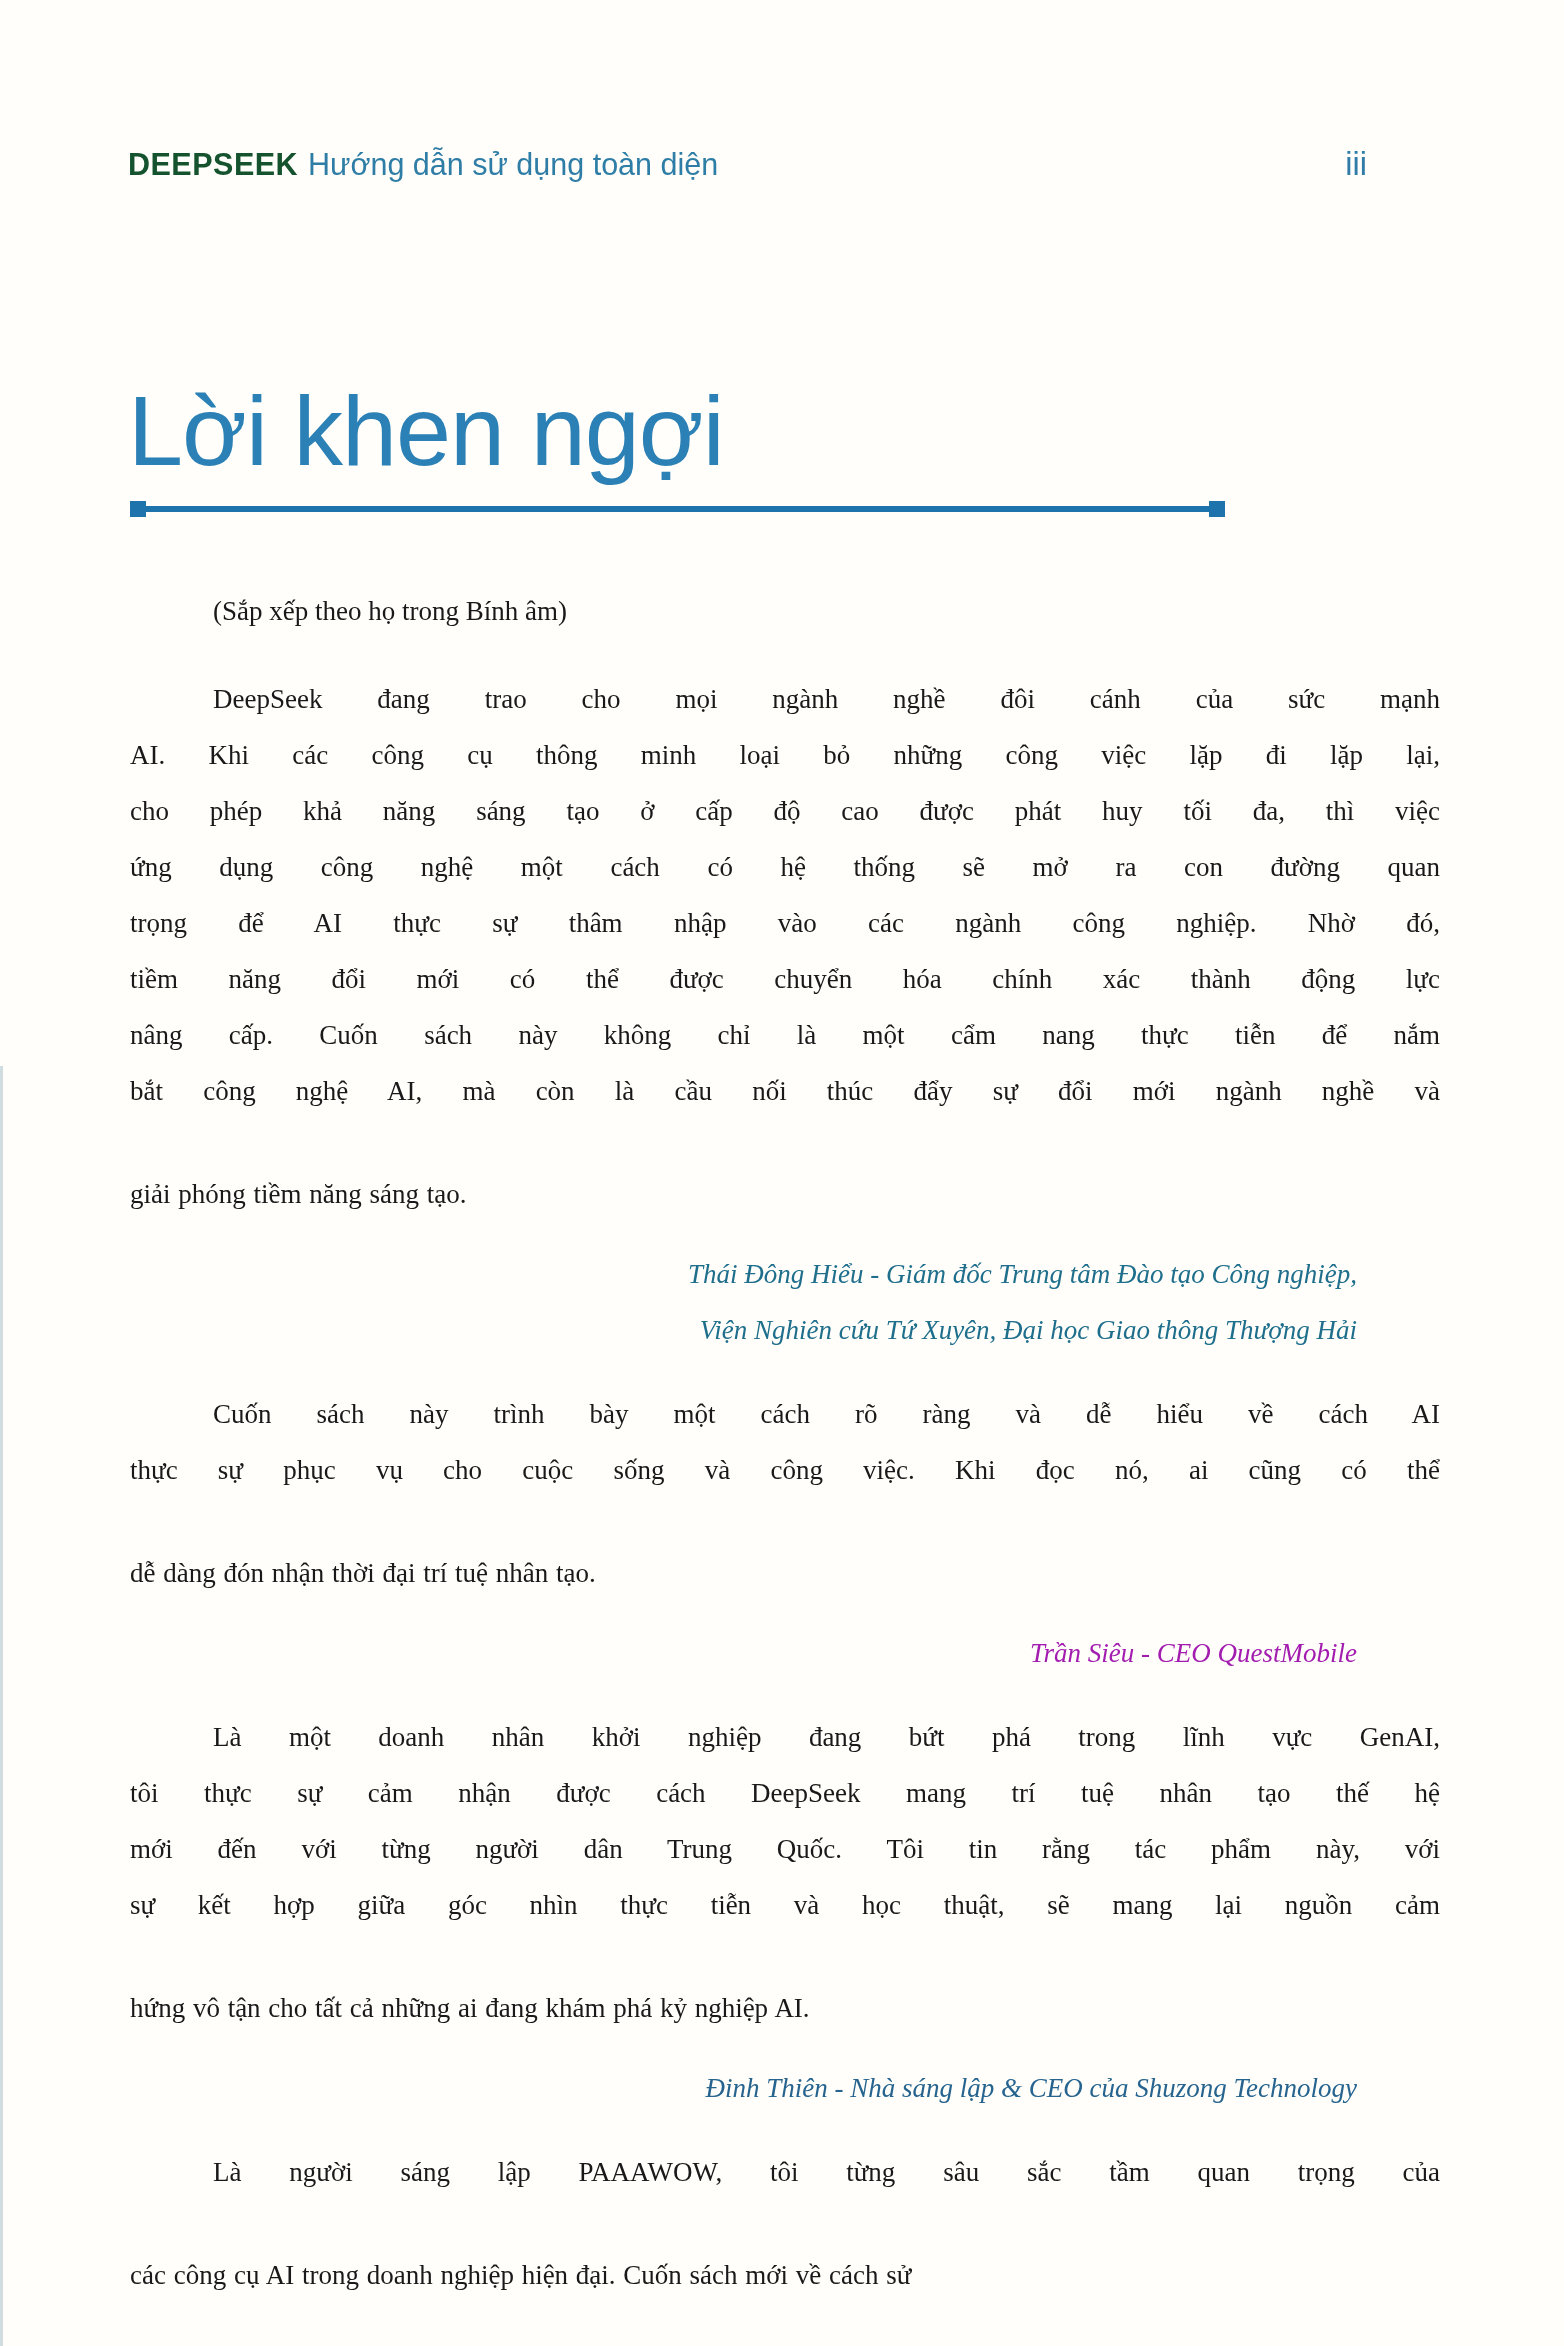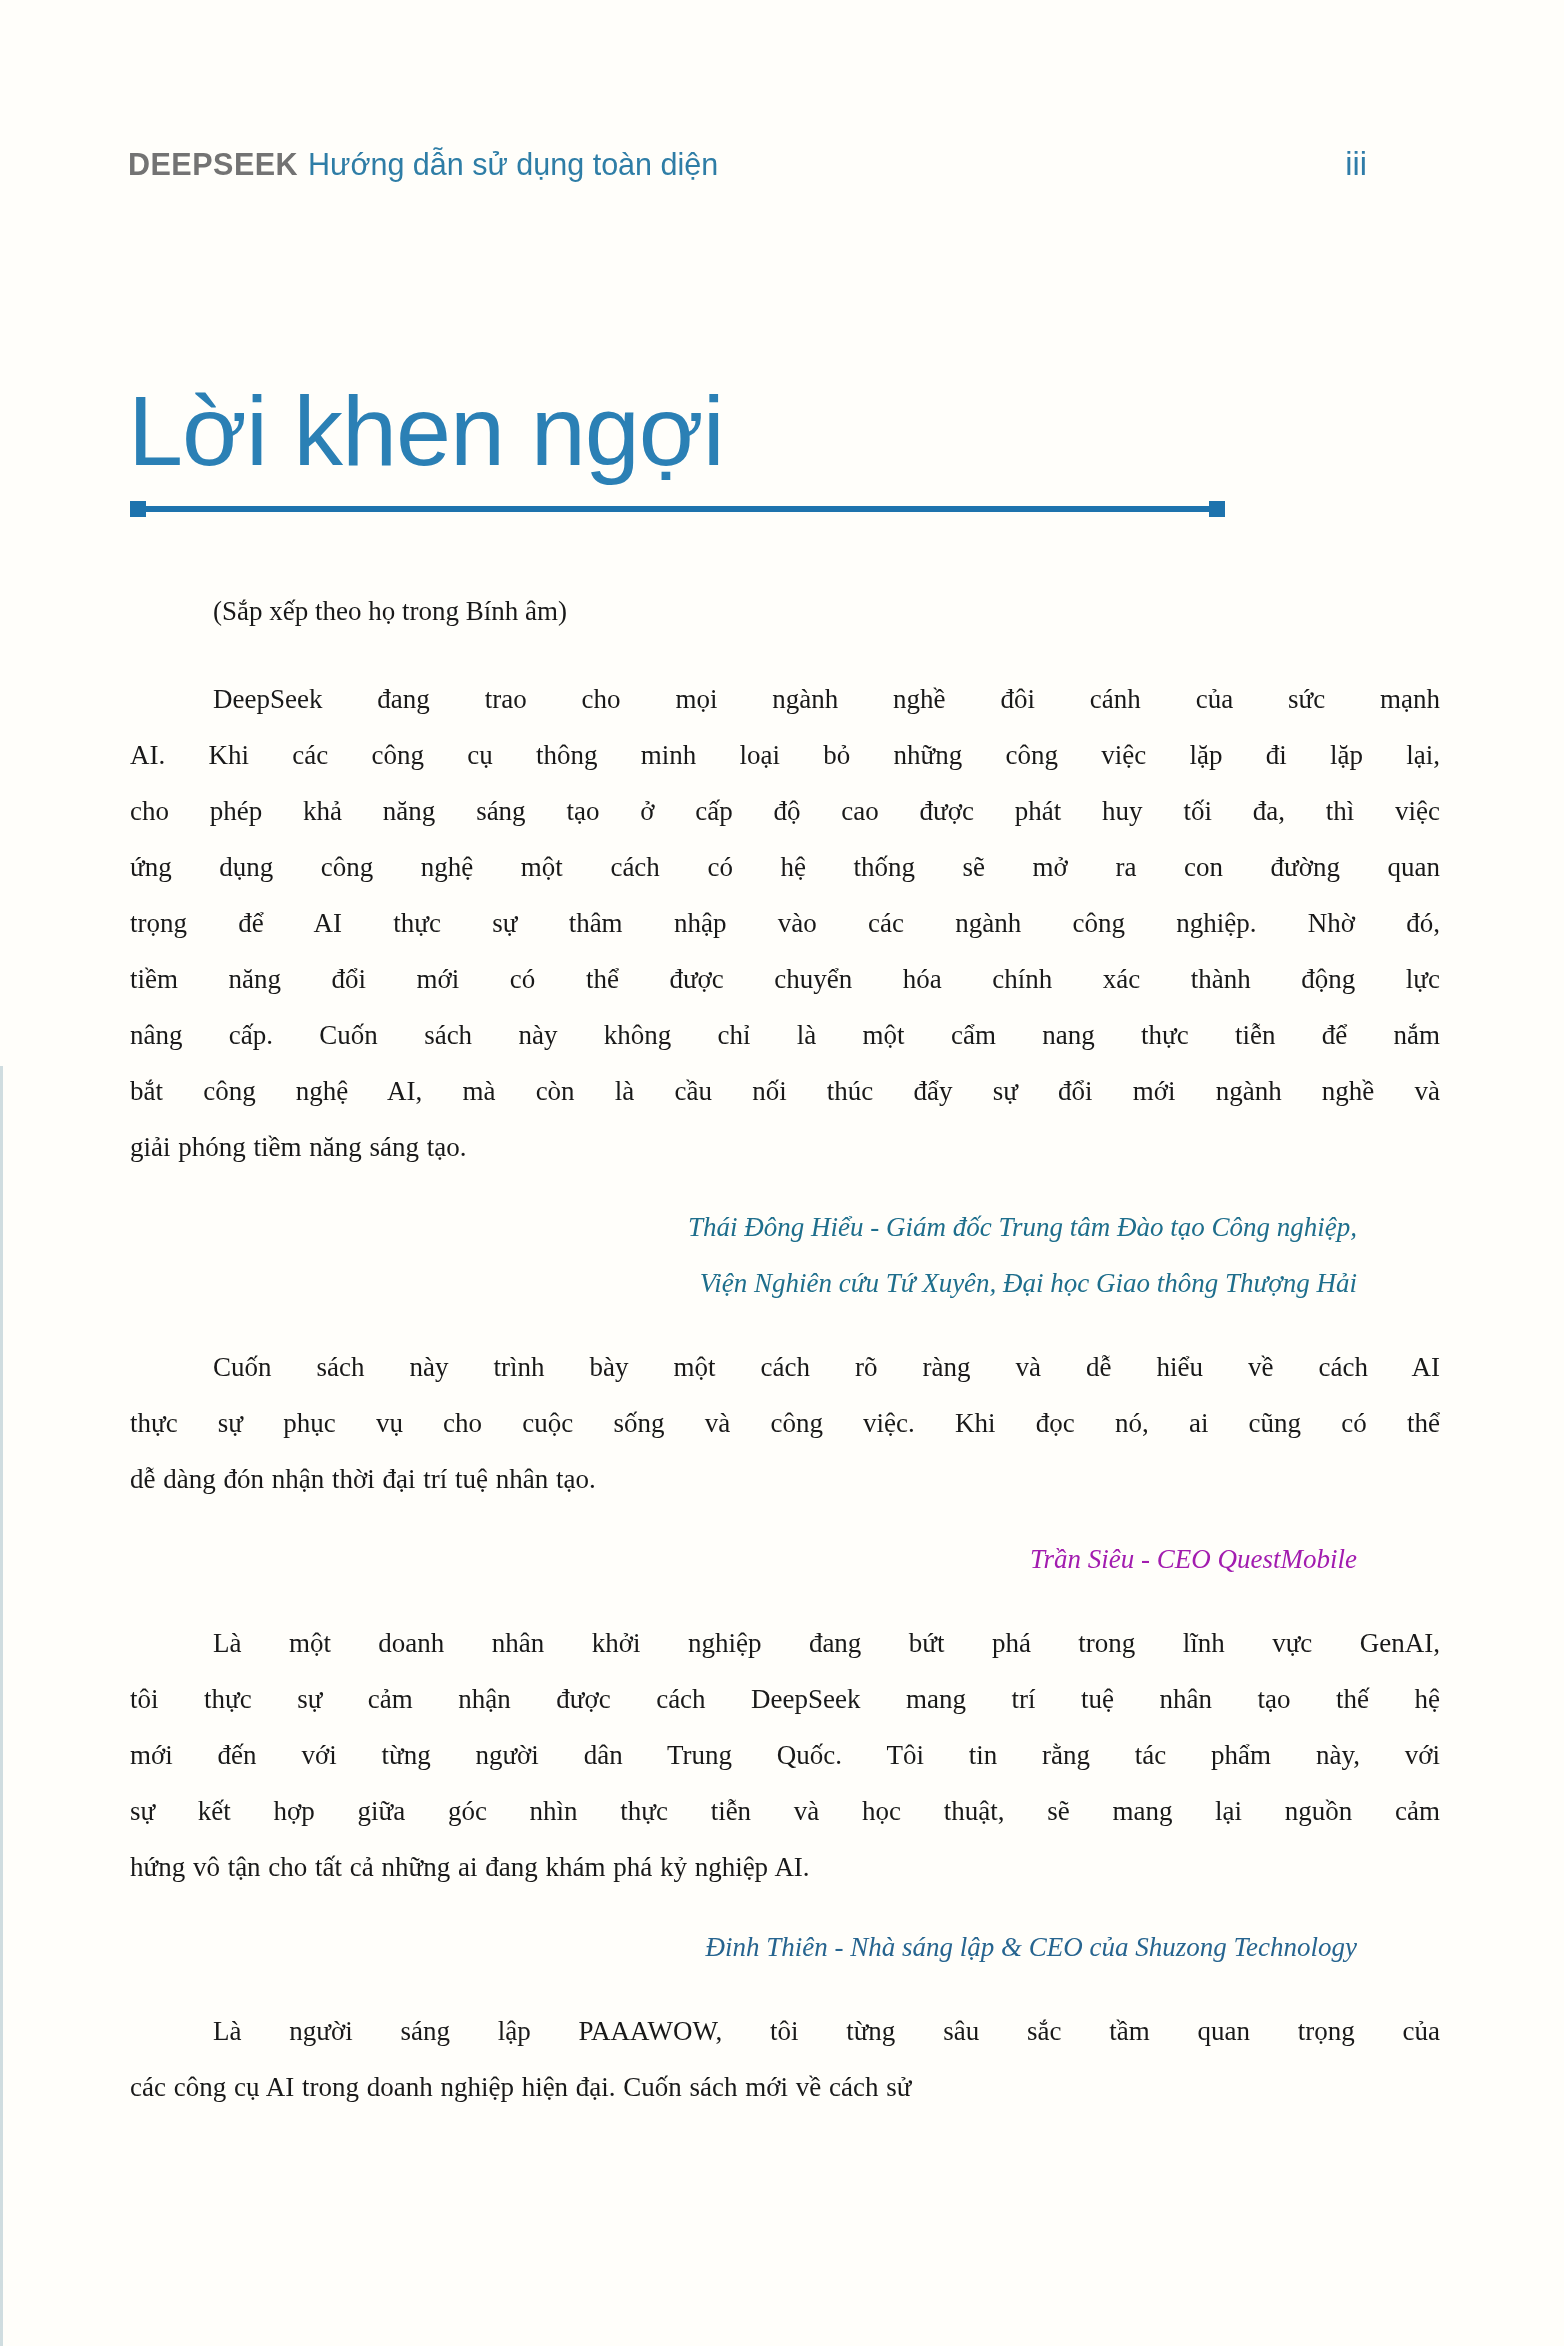--- a/index.html
+++ b/index.html
@@ -57,38 +57,38 @@
     top: 583px; left: 130px;
     width: 1310px;
     font-size: 27px; line-height: 56px;
     color: #191919;
   }
   .block { margin: 0; }
   .intro { margin-bottom: 31.5px; }
   .intro .line { text-align: left; text-indent: 83px; }
   .paragraph .line { text-align: justify; text-align-last: justify; word-spacing: 1px; }
   .paragraph .line.first { text-indent: 83px; }
-  .paragraph .line.last { text-align-last: left; }
+  .paragraph .line.last { text-align-last: left; margin-top: 47px; }
   .attribution { margin: 24.6px 0 27.6px 0; font-style: italic; }
   .attribution .line { text-align: right; padding-right: 83px; }
   
   .edge-artifact {
     position: absolute;
     left: 0; top: 1066px;
     width: 3px; height: 1281px;
     background: rgba(110, 152, 172, 0.32);
   }
 </style>
 </head>
 <body>
 
 <div class="page" style="background: rgb(255, 254, 250);">
 
   <header class="running-header">
-    <span class="brand" style="color: #737373; text-align: center;">DEEPSEEK</span><span class="subtitle" style="color: rgb(46, 125, 166);">Hướng dẫn sử dụng toàn diện</span>
+    <span class="brand" style="color: #14532d; text-align: center;">DEEPSEEK</span><span class="subtitle" style="color: rgb(46, 125, 166);">Hướng dẫn sử dụng toàn diện</span>
     <span class="page-number" style="color: rgb(47, 124, 168);">iii</span>
   </header>
 
   <h1 class="chapter-title" style="color: rgb(43, 128, 181);">Lời khen ngợi</h1>
 
   <div class="title-rule" style="background: rgb(30, 115, 173);"></div>
 
   <main class="content">
       <div class="block intro">
         <div class="line first last">(Sắp xếp theo họ trong Bính âm)</div>

